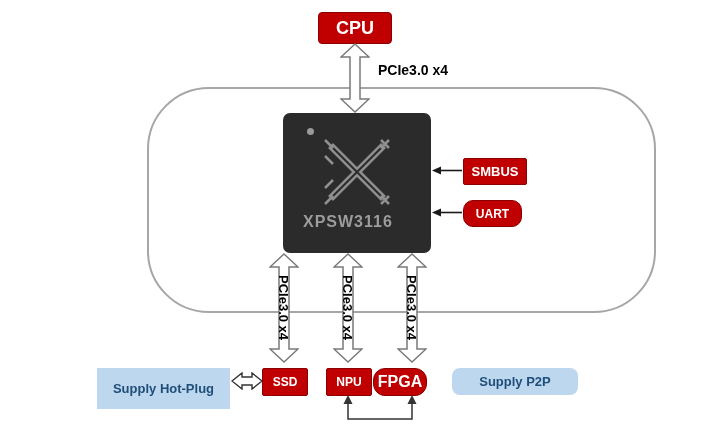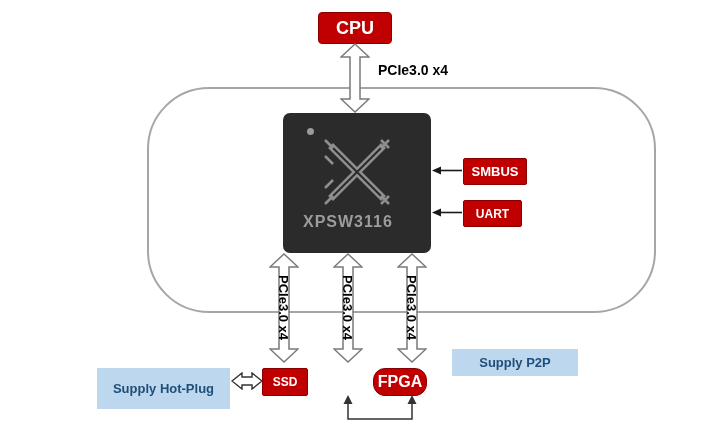--- a/index.html
+++ b/index.html
@@ -56,21 +56,21 @@
     <path d="M0,5.5 L9,1.5 L9,9.5 Z" fill="#1a1a1a"></path>
   </svg>
   <div class="abs redbox" style="left:463px; top:158px; width:62px; height:25px; font-size:13px;">
     <span>SMBUS</span>
   </div>
 
   <svg class="abs" style="left:432px; top:207px;" width="30" height="11" viewBox="0 0 30 11">
     <line x1="30" y1="5.5" x2="7" y2="5.5" stroke="#1a1a1a" stroke-width="1.6"></line>
     <path d="M0,5.5 L9,1.5 L9,9.5 Z" fill="#1a1a1a"></path>
   </svg>
-  <div class="abs redbox" style="left:463px; top:200px; width:57px; height:25px; font-size:12px;">
+  <div class="abs redbox" style="left:463px; top:200px; width:57px; height:25px; font-size:12px;border-radius:10px;">
     <span>UART</span>
   </div>
 
   <svg class="abs arrow-svg" style="left:269px; top:253px;" width="30" height="110" viewBox="0 0 30 110">
     <path d="M15,1 L29,14 L20,14 L20,96 L29,96 L15,109 L1,96 L10,96 L10,14 L1,14 Z" fill="#ffffff" stroke="#7a7a7a" stroke-width="1.5"></path>
   </svg>
   <div class="abs vlabel" style="left:276px; top:262px; height:92px;">PCIe3.0 x4</div>
 
   <svg class="abs arrow-svg" style="left:333px; top:253px;" width="30" height="110" viewBox="0 0 30 110">
     <path d="M15,1 L29,14 L20,14 L20,96 L29,96 L15,109 L1,96 L10,96 L10,14 L1,14 Z" fill="#ffffff" stroke="#7a7a7a" stroke-width="1.5"></path>
@@ -87,26 +87,29 @@
   </div>
 
   <svg class="abs" style="left:231px; top:372px;" width="32" height="18" viewBox="0 0 32 18">
     <path d="M1,9 L11,1 L11,5 L21,5 L21,1 L31,9 L21,17 L21,13 L11,13 L11,17 Z" fill="#ffffff" stroke="#333333" stroke-width="1.4"></path>
   </svg>
 
   <div class="abs redbox" style="left:262px; top:368px; width:44px; height:26px; font-size:12px;align-items:center;">
     <span>SSD</span>
   </div>
 
+  <div class="abs redbox" style="left:326px; top:368px; width:44px; height:26px; font-size:12px;">
+    <span>NPU</span>
+  </div>
 
   <div class="abs redbox" style="left:373px; top:368px; width:52px; height:26px; font-size:16px;border-radius:12px;">
     <span>FPGA</span>
   </div>
 
-  <div class="abs bluebox" style="left:452px; top:349px; width:126px; height:27px;">
+  <div class="abs bluebox" style="left:452px; top:368px; width:126px; height:27px;border-radius:8px;">
     <span>Supply P2P</span>
   </div>
 
   <svg class="abs" style="left:342px; top:395px;" width="76" height="32" viewBox="0 0 76 32">
     <path d="M6,8 L6,24 L70,24 L70,8" fill="none" stroke="#333333" stroke-width="1.5"></path>
     <path d="M6,0 L1.5,9 L10.5,9 Z" fill="#333333"></path>
     <path d="M70,0 L65.5,9 L74.5,9 Z" fill="#333333"></path>
   </svg>
 
 </div>

